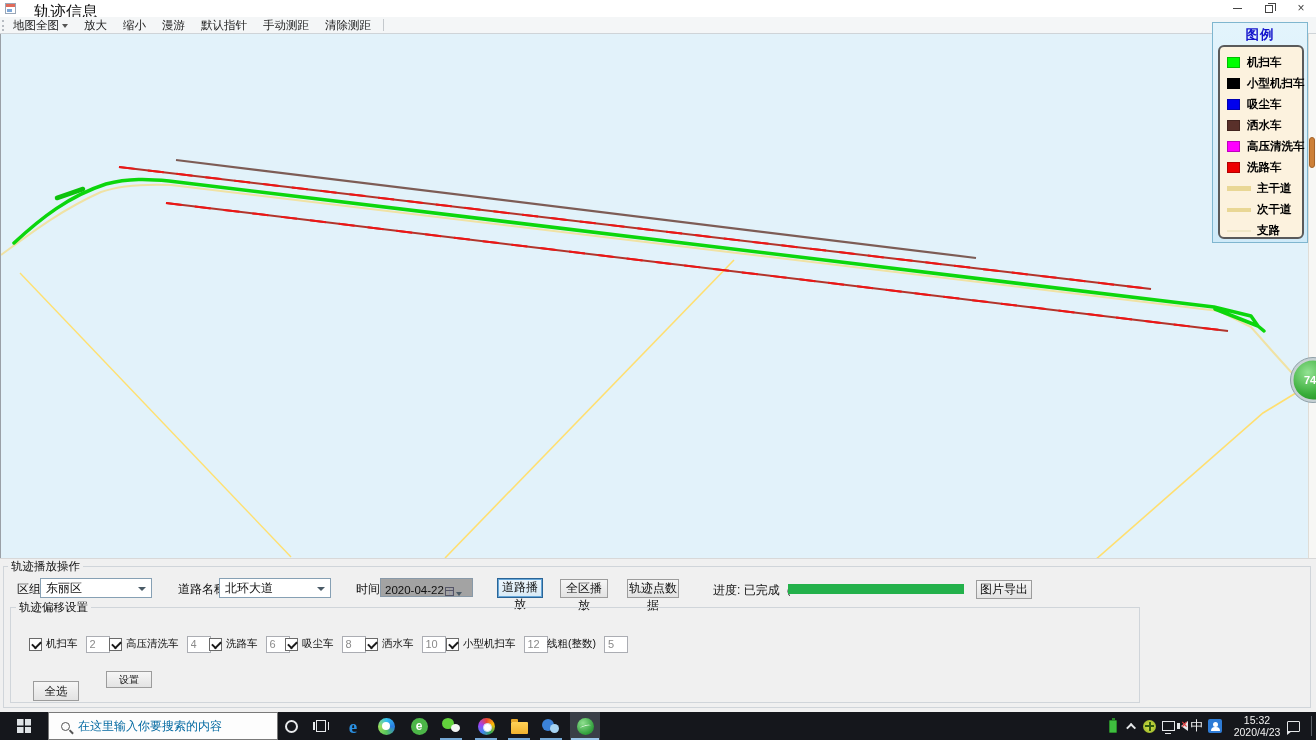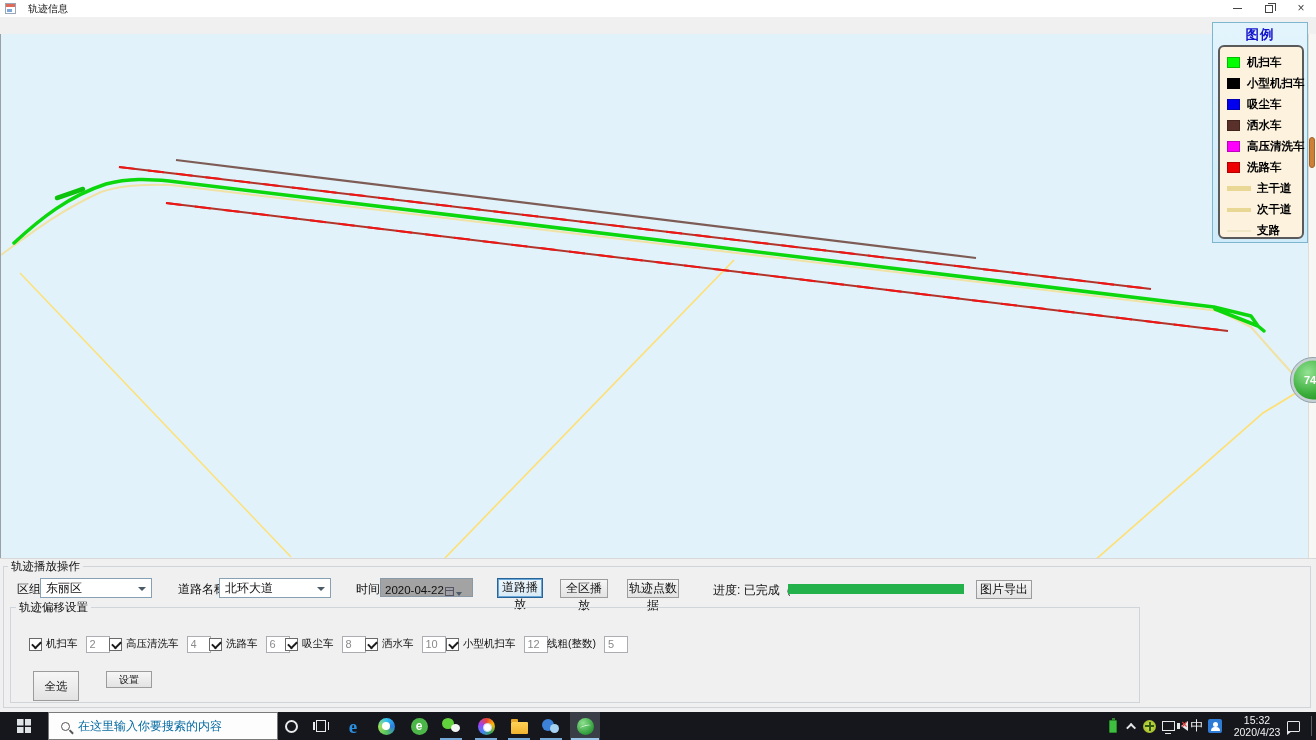--- a/index.html
+++ b/index.html
@@ -5,21 +5,21 @@
   * { margin:0; padding:0; box-sizing:border-box; }
   html,body { width:1316px; height:740px; overflow:hidden; }
   body { font-family:"Liberation Sans","DejaVu Sans",sans-serif; }
   .screen { position:relative; width:1316px; height:740px; background:#f0f0f0; overflow:hidden; }
 
   
   .titlebar { position:absolute; left:0; top:0; width:1316px; height:17px; background:#ffffff; }
   .app-icon { position:absolute; left:5px; top:3px; width:11px; height:11px; background:#fff; border:1px solid #9aa7b8; }
   .app-icon::before { content:""; position:absolute; left:0; top:0; width:9px; height:3px; background:#e06a5a; }
   .app-icon::after { content:""; position:absolute; left:1px; top:5px; width:5px; height:3px; background:#7da7d8; }
-  .title-text { position:absolute; left:28px; top:2px; font-size:10px; color:#111; }
+  .title-text { position:absolute; left:34px; top:2px; font-size:16px; color:#111; }
   .winbtn { position:absolute; top:0; width:30px; height:17px; text-align:center; color:#444; font-size:12px; line-height:16px; }
   .min-glyph { display:inline-block; width:9px; height:1px; background:#444; vertical-align:middle; }
   .max-glyph { display:inline-block; width:8px; height:8px; border:1px solid #444; vertical-align:middle; position:relative; }
   .max-glyph::before { content:""; position:absolute; left:2px; top:-3px; width:7px; height:7px; border:1px solid #444; border-left:none; border-bottom:none; }
 
   
   .menubar { position:absolute; left:0; top:17px; width:1316px; height:17px; background:#f4f6f7; border-bottom:1px solid #cfd4d8; display:flex; align-items:center; }
   .grip { width:3px; height:11px; margin-left:2px; border-left:2px dotted #b7bcc2; }
   .menu-item { font-size:11.5px; color:#1a1a1a; padding:0 8px; height:16px; line-height:16px; cursor:default; }
   .dd-arrow { display:inline-block; width:0; height:0; border-left:3px solid transparent; border-right:3px solid transparent; border-top:4px solid #555; margin-left:3px; vertical-align:middle; }
@@ -129,20 +129,31 @@
 <div class="screen">
 
   <div class="titlebar">
     <div class="app-icon"></div>
     <div class="title-text">轨迹信息</div>
     <div class="winbtn" style="left:1222px"><span class="min-glyph"></span></div>
     <div class="winbtn" style="left:1254px"><span class="max-glyph"></span></div>
     <div class="winbtn" style="left:1286px">×</div>
   </div>
 
+  <div class="menubar">
+    <div class="grip"></div>
+    <div class="menu-item"><span>地图全图</span><span class="dd-arrow"></span></div>
+    <div class="menu-item">放大</div>
+    <div class="menu-item">缩小</div>
+    <div class="menu-item">漫游</div>
+    <div class="menu-item">默认指针</div>
+    <div class="menu-item">手动测距</div>
+    <div class="menu-item">清除测距</div>
+    <div class="menu-sep"></div>
+  </div>
 
   <div class="map">
     <div class="map-vscroll">
       <div class="map-vthumb"></div>
     </div>
     <svg width="1316" height="524" viewBox="0 0 1316 524">
       <defs>
         <radialGradient id="markerGrad" cx="38%" cy="32%" r="75%">
           <stop offset="0%" stop-color="#93e293"></stop>
             <stop offset="70%" stop-color="#39ad39"></stop>
@@ -280,21 +291,21 @@
     <div class="cbgroup" style="left:446px;top:76px">
       <span class="cb"></span>
       <span class="cblabel">小型机扫车</span>
       <input class="numbox" value="12" style="">
     </div>
     <div class="cbgroup" style="left:547px;top:76px">
       <span class="cblabel">线粗(整数)</span>
       <input class="numbox" value="5" style="">
     </div>
 
-    <button class="btn" style="left:33px;top:112px;width:46px;height:30px;font-size:11.5px">全选</button>
+    <button class="btn" style="left:33px;top:122px;width:46px;height:20px;font-size:11.5px">全选</button>
     <button class="btn" style="left:106px;top:112px;width:46px;height:17px;font-size:10px">设置</button>
   </div>
 
   <div class="taskbar">
     <div class="start">
         <span class="winlogo"></span>
       </div>
     <div class="searchbox">
       <span class="mag"></span>
       <span>在这里输入你要搜索的内容</span>

